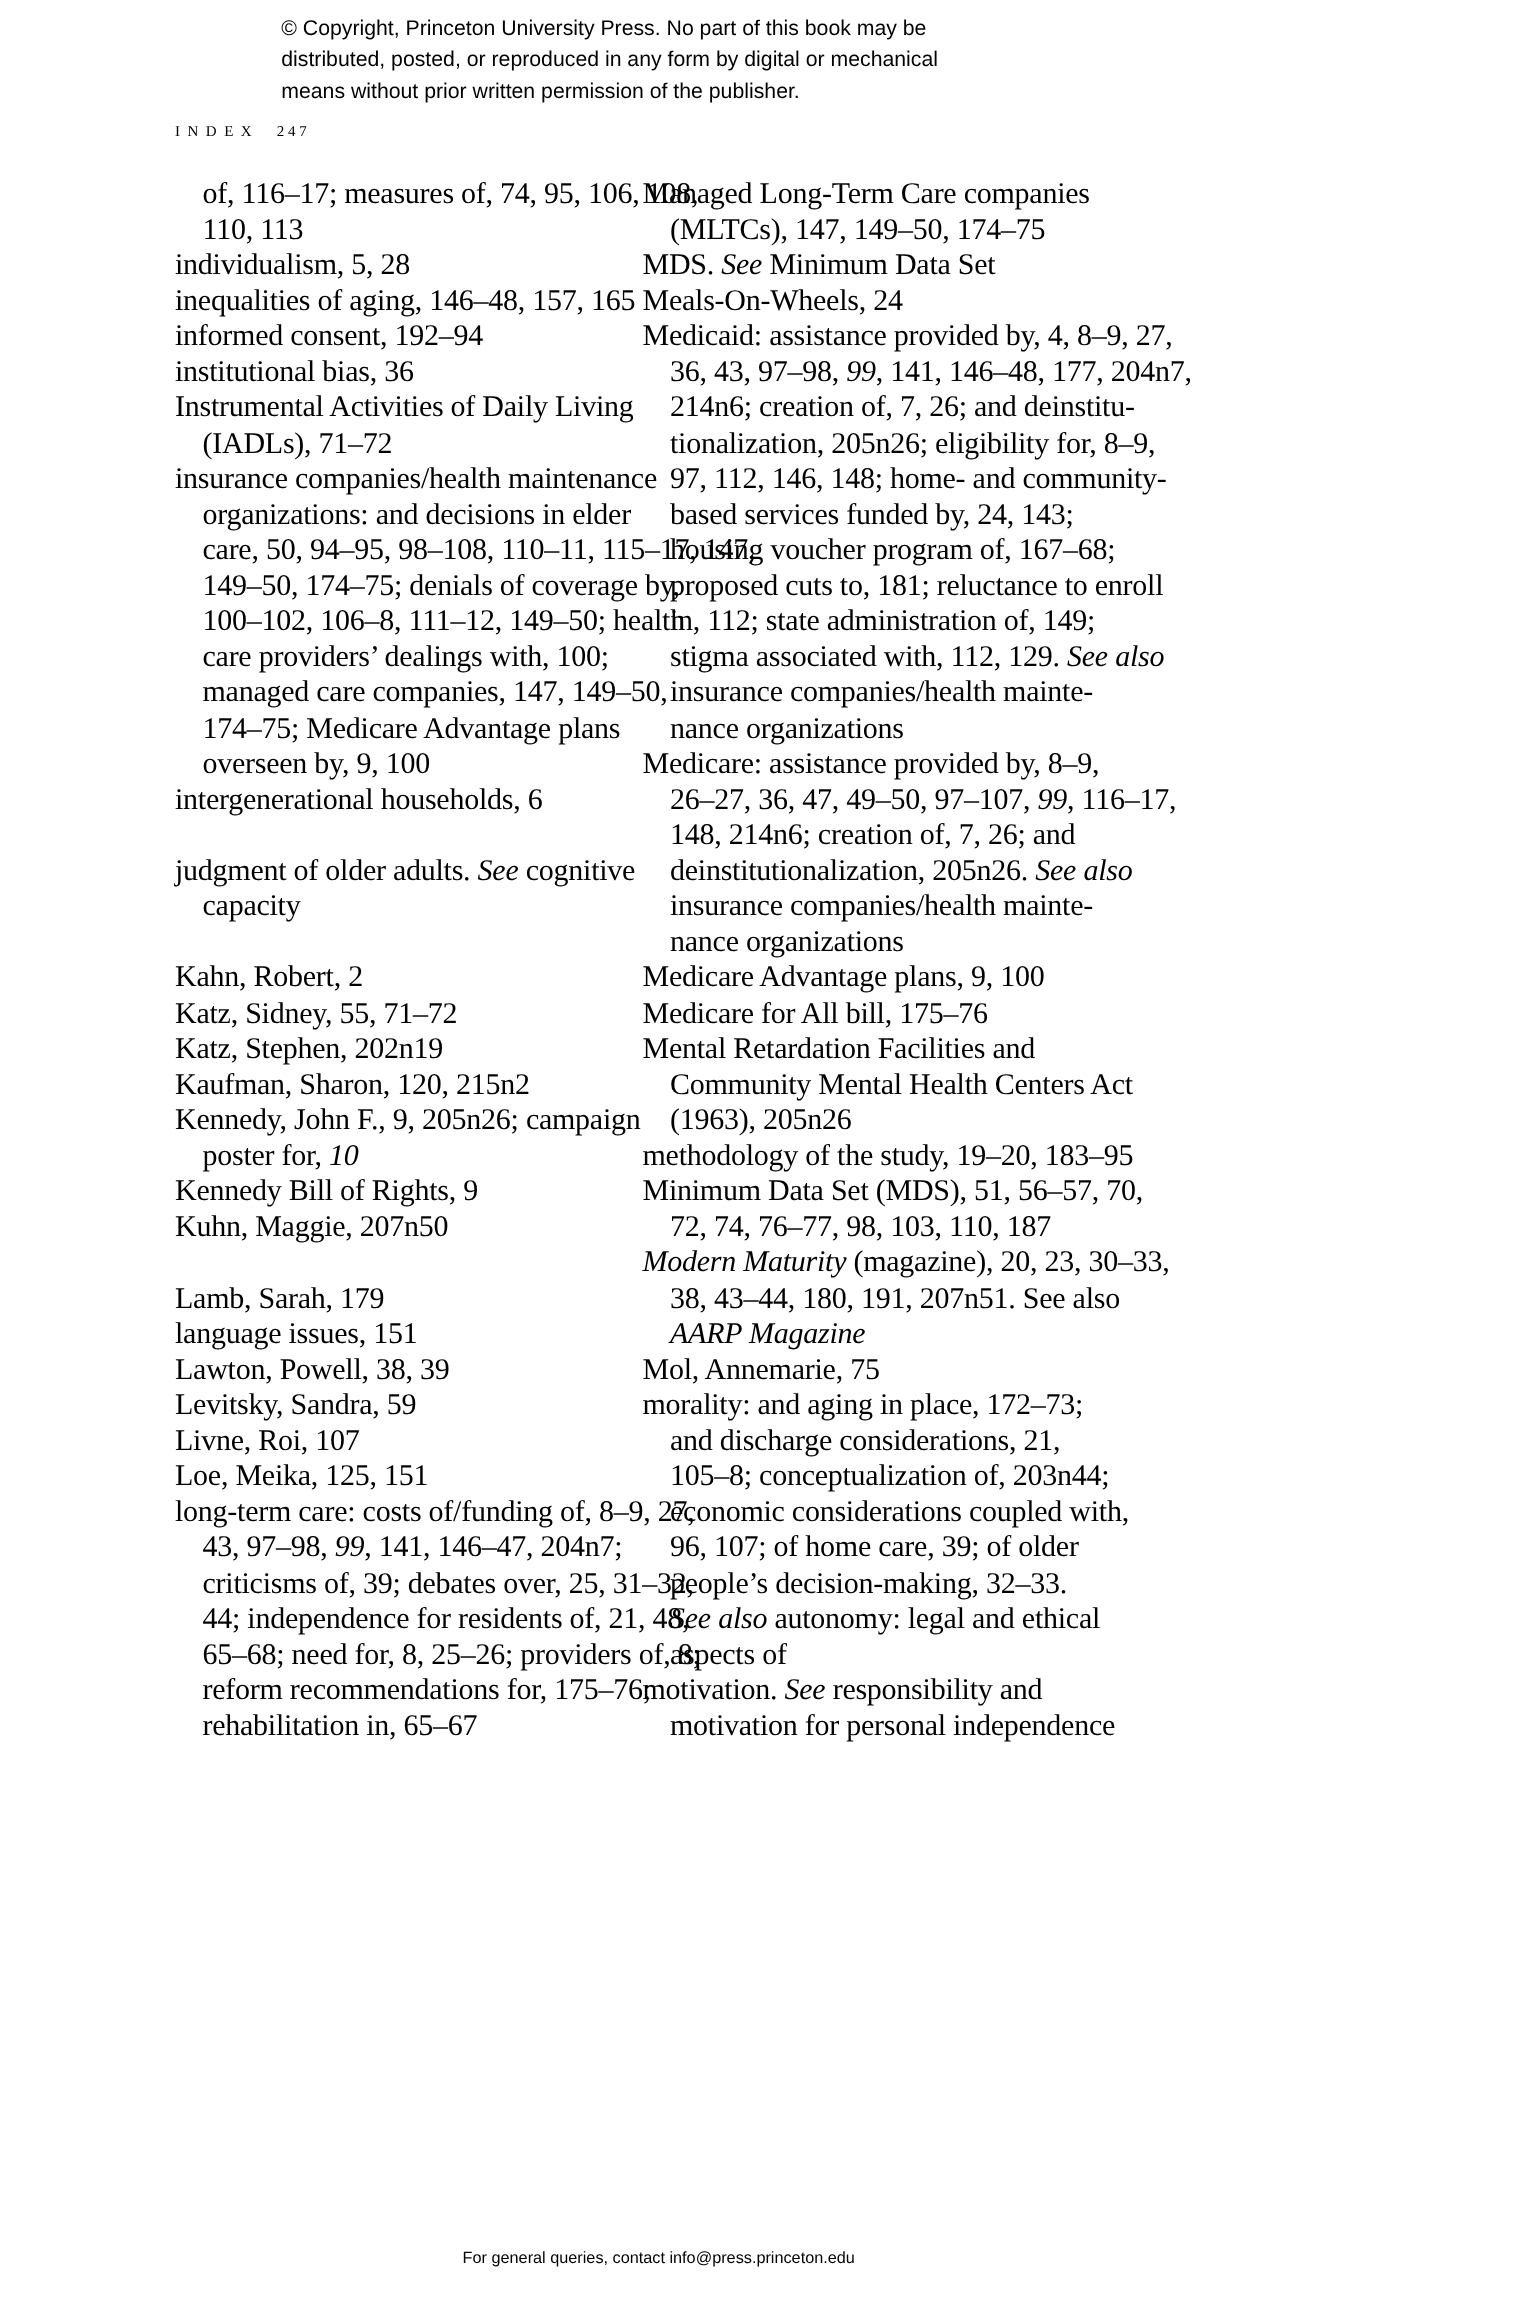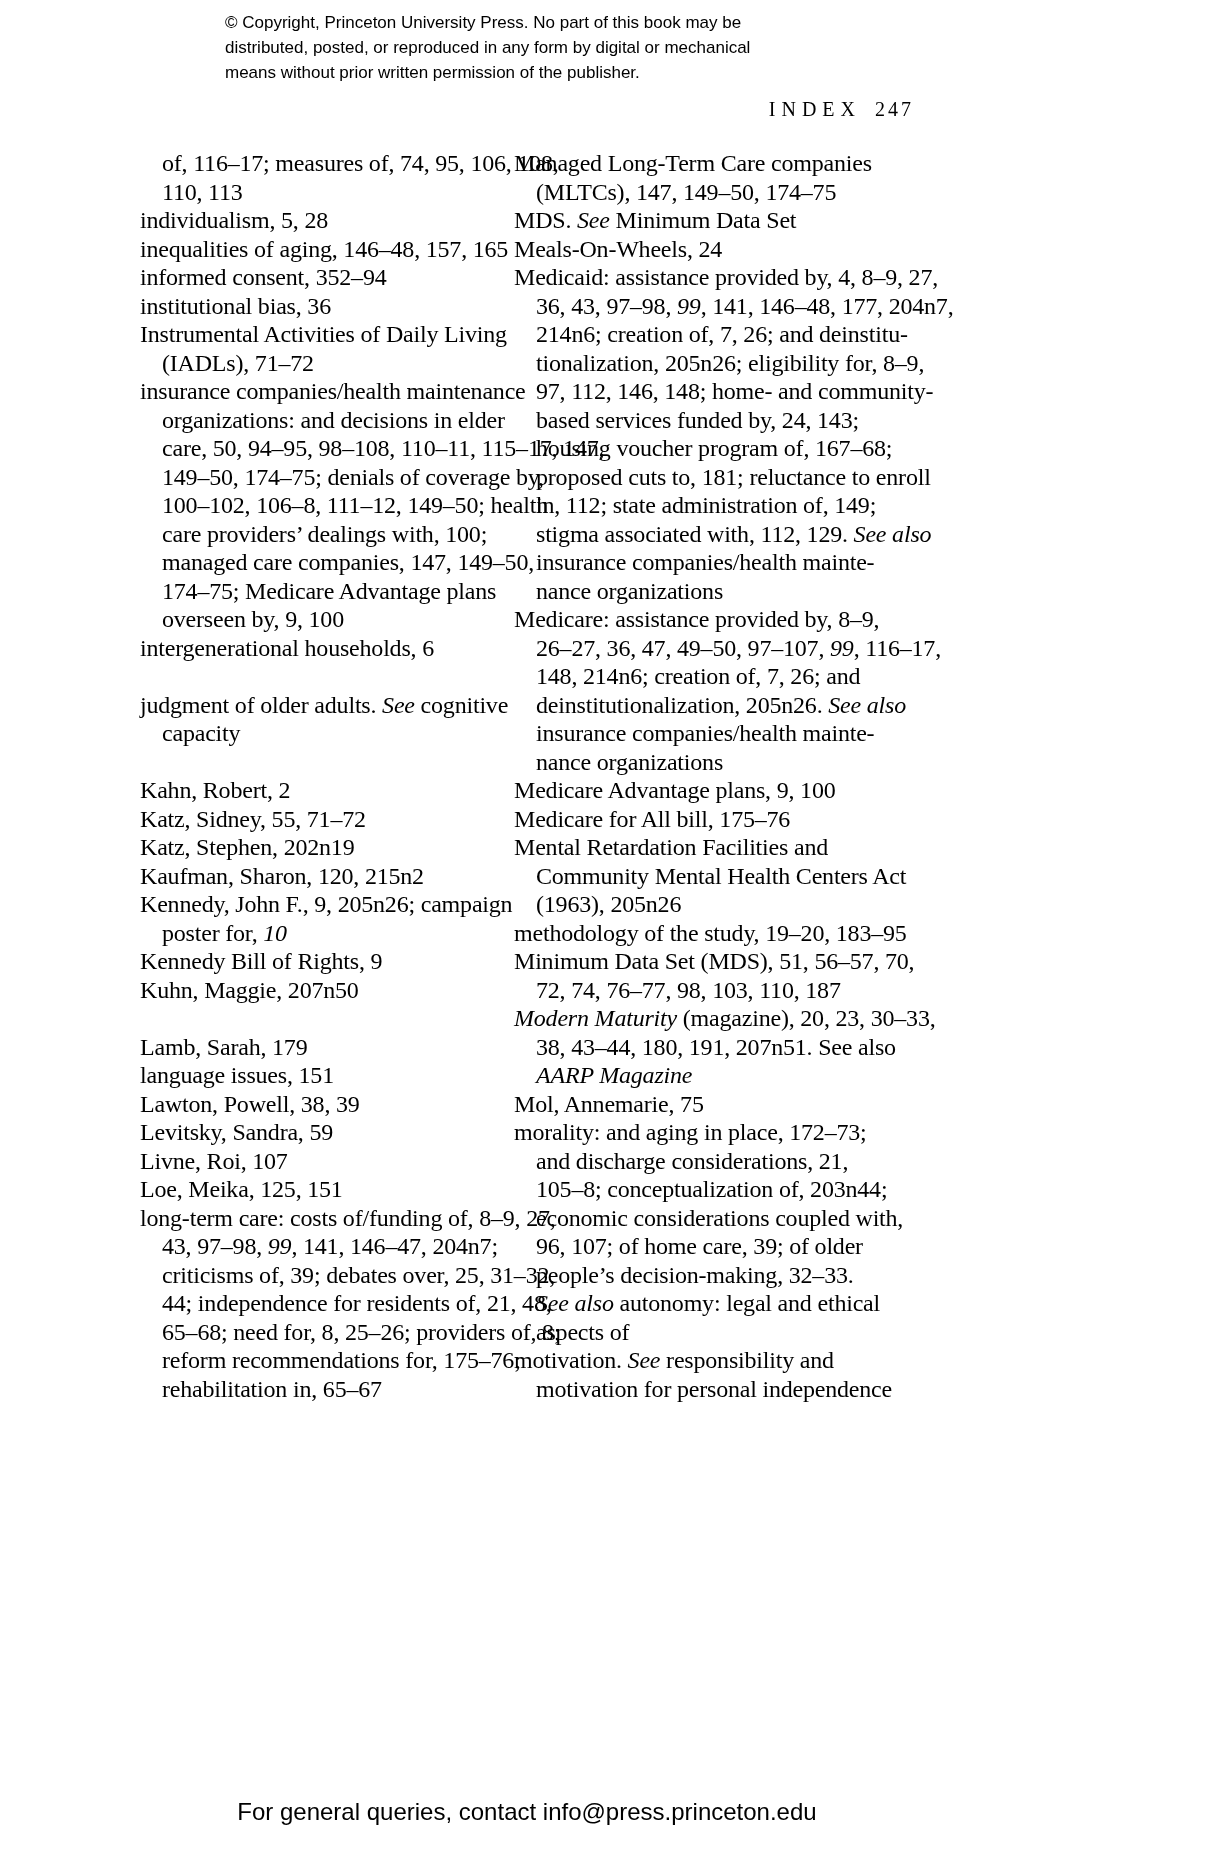--- a/index.html
+++ b/index.html
@@ -23,22 +23,22 @@
     white-space: nowrap;
   }
   .content {
     position: absolute;
     left: 140px;
     top: 0;
     width: 774px;
   }
   .index-header {
     margin-top: 98px;
-    text-align: right;
-    font-size: 20px;
+    text-align: left;
+    font-size: 12px;
     font-family: "Liberation Serif", serif;
   }
   .index-title { letter-spacing: 6px; }
   .page-number { margin-left: 14px; letter-spacing: 3px; }
   .columns {
     display: flex;
     margin-top: 28px;
   }
   .col {
     width: 374px;
@@ -55,42 +55,42 @@
   .entry.continuation { text-indent: 0; }
   .entry.gap { margin-top: 28.5px; }
   .entry i { font-style: italic; }
   .footer {
     position: absolute;
     top: 1798px;
     left: 140px;
     width: 774px;
     text-align: center;
     font-family: "Liberation Sans", sans-serif;
-    font-size: 24px;
+    font-size: 13px;
   }
 </style>
 </head>
 <body>
 
 <div class="copyright">
   <div>© Copyright, Princeton University Press. No part of this book may be</div>
   <div>distributed, posted, or reproduced in any form by digital or mechanical</div>
   <div>means without prior written permission of the publisher.</div>
 </div>
 
 <div class="content">
   <div class="index-header">
     <span class="index-title">INDEX</span><span class="page-number">247</span>
   </div>
   <div class="columns">
     <div class="col" id="col-left">
         <p class="entry continuation">of, 116–17; measures of, 74, 95, 106, 108,<br>110, 113</p>
         <p class="entry">individualism, 5, 28</p>
         <p class="entry">inequalities of aging, 146–48, 157, 165</p>
-        <p class="entry">informed consent, 352–94</p>
+        <p class="entry">informed consent, 192–94</p>
         <p class="entry">institutional bias, 36</p>
         <p class="entry">Instrumental Activities of Daily Living<br>(IADLs), 71–72</p>
         <p class="entry">insurance companies/health maintenance<br>organizations: and decisions in elder<br>care, 50, 94–95, 98–108, 110–11, 115–17, 147,<br>149–50, 174–75; denials of coverage by,<br>100–102, 106–8, 111–12, 149–50; health<br>care providers’ dealings with, 100;<br>managed care companies, 147, 149–50,<br>174–75; Medicare Advantage plans<br>overseen by, 9, 100</p>
         <p class="entry">intergenerational households, 6</p>
         <p class="entry gap">judgment of older adults. <i>See</i> cognitive<br>capacity</p>
         <p class="entry gap">Kahn, Robert, 2</p>
         <p class="entry">Katz, Sidney, 55, 71–72</p>
         <p class="entry">Katz, Stephen, 202n19</p>
         <p class="entry">Kaufman, Sharon, 120, 215n2</p>
         <p class="entry">Kennedy, John F., 9, 205n26; campaign<br>poster for, <i>10</i></p>

